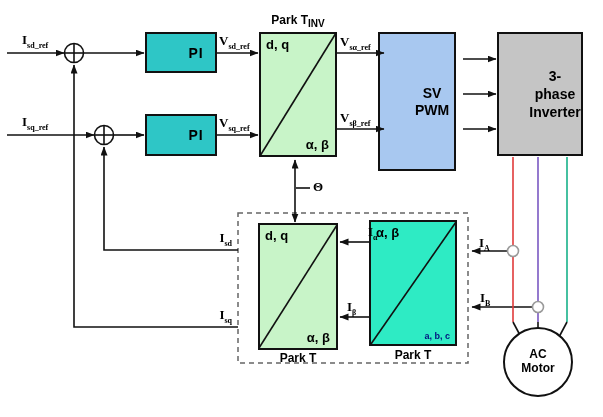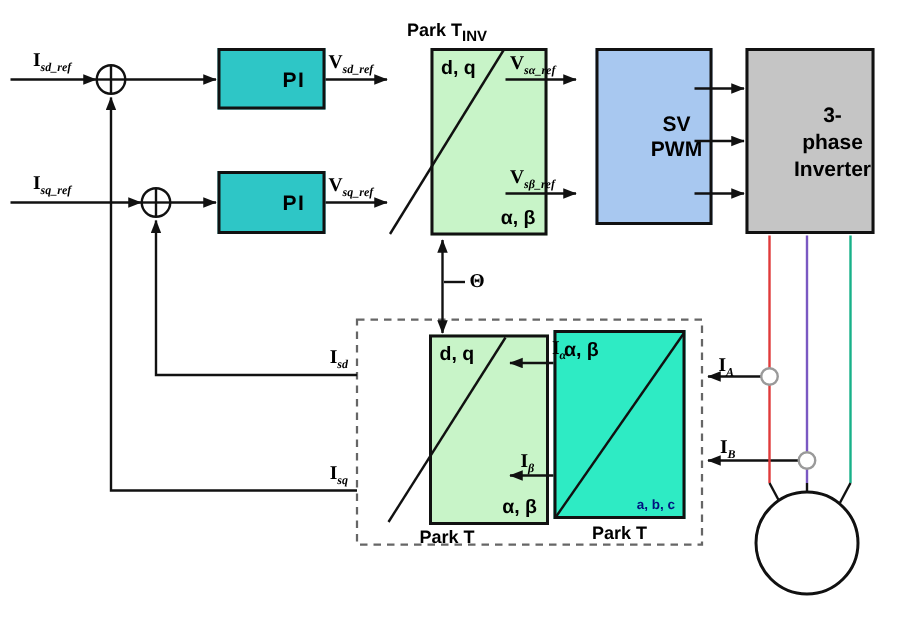--- a/index.html
+++ b/index.html
@@ -3,34 +3,34 @@
 <meta charset="utf-8">
 <style>
   html,body{margin:0;padding:0;background:#fff;}
   #stage{position:relative;width:603px;height:417px;background:#fff;overflow:hidden;
          font-family:"Liberation Sans",sans-serif;}
   
   .block{position:absolute;box-sizing:border-box;border:2px solid #111;
          display:flex;align-items:center;justify-content:center;
          font-weight:bold;color:#000;z-index:1;padding-left:30px;}
   .block.pi{background:var(--pi_fill);font-size:14px;letter-spacing:1px;}
-  .block.parkfill{background:var(--park_fill);margin-left:28px;}
+  .block.parkfill{background:var(--park_fill);}
   .block.clarkfill{background:var(--clark_fill);}
   .block.svpwm{background:var(--svpwm_fill);font-size:14px;text-align:center;line-height:17px;}
   .block.inverter{background:var(--inverter_fill);font-size:14px;text-align:center;line-height:18px;}
   .corner{position:absolute;font-weight:bold;font-size:13px;}
   .tl{top:3px;left:5px;}
   .br{bottom:3px;right:6px;}
   .abc{position:absolute;bottom:3px;right:5px;font-weight:bold;font-size:9px;color:var(--clark_abc_color);}
   .caption{position:absolute;font-weight:bold;font-size:12px;color:#000;text-align:center;z-index:1;}
   .caption sub{font-size:10px;}
   
   .sig{position:absolute;font-family:"Liberation Serif",serif;font-weight:bold;
        font-size:13px;color:#000;white-space:nowrap;z-index:3;}
-  .sig sub{font-size:8px;letter-spacing:0;font-style:italic;}
+  .sig sub{font-size:8px;letter-spacing:0;}
   .sig.right{text-align:right;}
   
   .motorlbl{position:absolute;left:503px;top:347px;width:70px;text-align:center;
             font-weight:bold;font-size:12px;line-height:14px;z-index:3;}
   
   svg.wires{position:absolute;left:0;top:0;z-index:2;pointer-events:none;}
   .blk{stroke:#111;stroke-width:1.6;fill:none;}
   .redw{stroke:var(--wire_red);stroke-width:1.6;fill:none;}
   .purw{stroke:var(--wire_purple);stroke-width:1.6;fill:none;}
   .grnw{stroke:var(--wire_green);stroke-width:1.6;fill:none;}
@@ -53,21 +53,21 @@
   </div>
 
   <div class="block parkfill" style="left:259px;top:32px;width:78px;height:125px">
     <span class="corner tl">d, q</span>
     <span class="corner br">α, β</span>
   </div>
   <div class="caption" style="left:259px;top:13px;width:78px;">
     <span>Park T</span><sub>INV</sub>
   </div>
 
-  <div class="block svpwm" style="left:397px;top:32px;width:78px;height:118px">
+  <div class="block svpwm" style="left:378px;top:32px;width:78px;height:139px">
     <span>
       <span>SV</span><br>
       <span>PWM</span>
     </span>
   </div>
 
   <div class="block inverter" style="left:497px;top:32px;width:86px;height:124px">
     <span>
       <span>3-phase</span><br>
       <span>Inverter</span>
@@ -79,20 +79,24 @@
     <span class="corner br">α, β</span>
   </div>
   <div class="caption" style="left:258px;top:351px;width:80px;">Park T</div>
 
   <div class="block clarkfill" style="left:369px;top:220px;width:88px;height:126px">
     <span class="corner tl">α, β</span>
     <span class="abc">a, b, c</span>
   </div>
   <div class="caption" style="left:369px;top:348px;width:88px;">Park T</div>
 
+  <div class="motorlbl">
+    <span>AC</span><br>
+    <span>Motor</span>
+  </div>
 
   <svg class="wires" width="603" height="417" viewBox="0 0 603 417">
     <defs>
       <marker id="arr" markerWidth="10" markerHeight="8" refX="8.5" refY="3.5" orient="auto" markerUnits="userSpaceOnUse">
         <path d="M0,0 L9,3.5 L0,7 z" fill="#111"></path>
       </marker>
     </defs>
 
     <rect class="dashbox" x="238" y="213" width="230" height="150"></rect>
 

